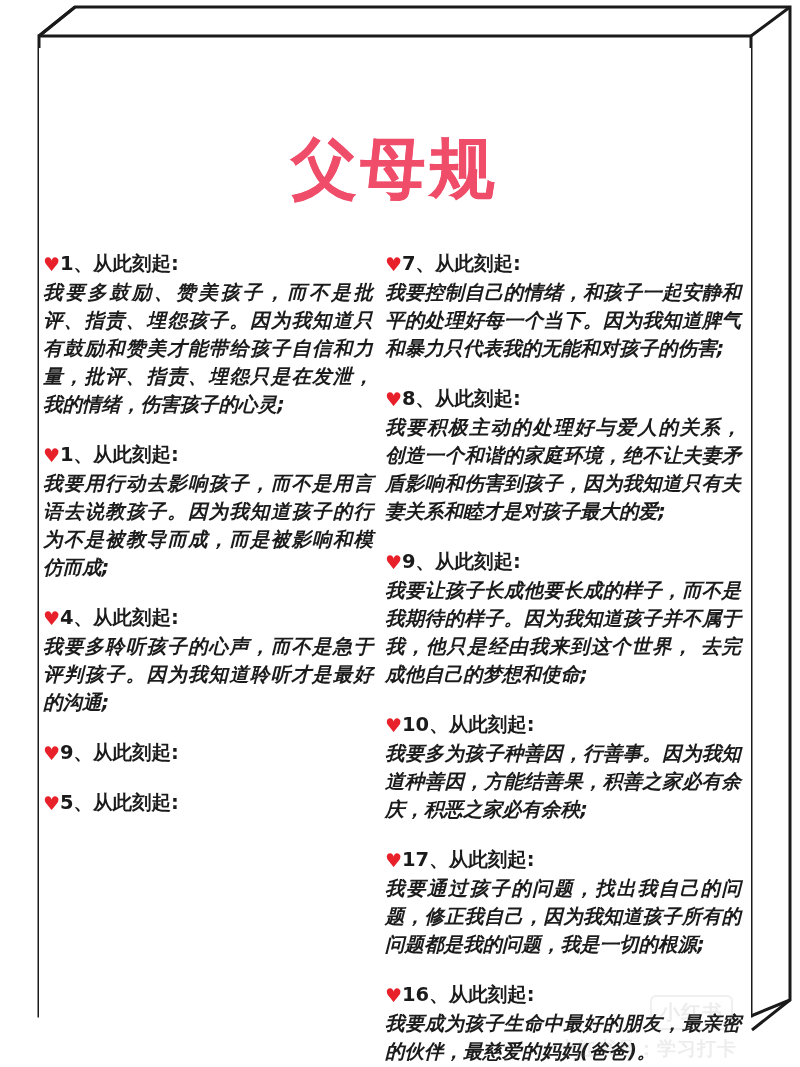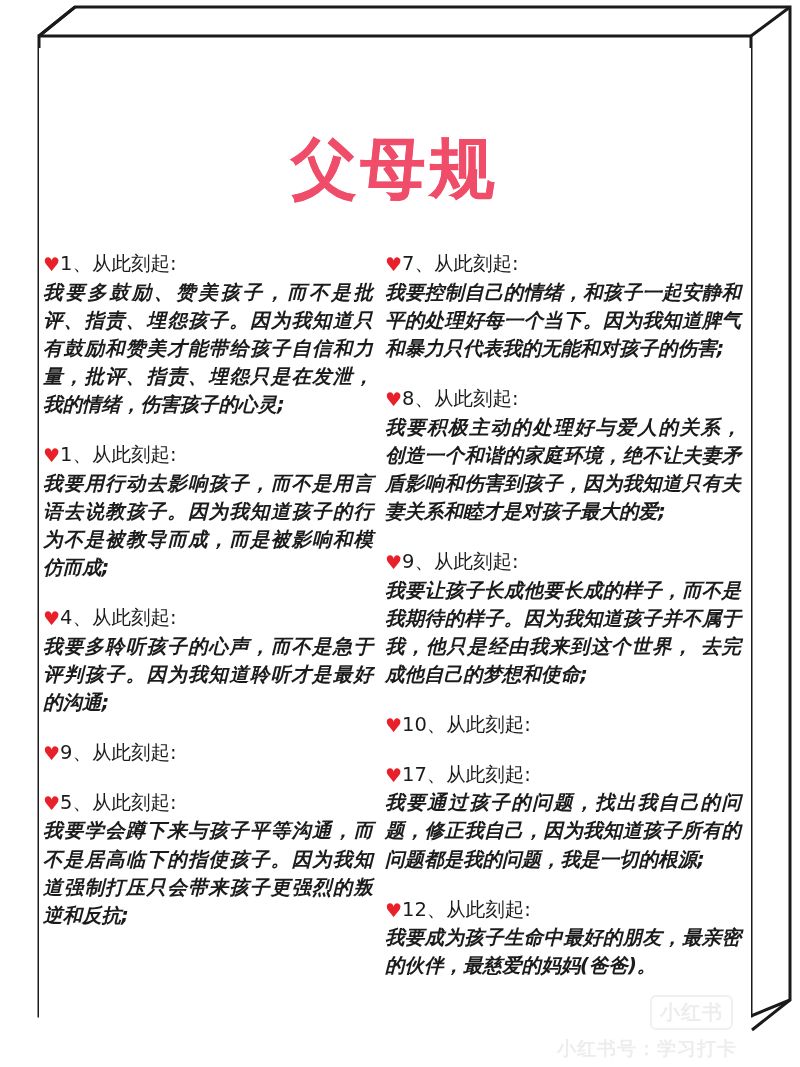--- a/index.html
+++ b/index.html
@@ -91,21 +91,21 @@
     display: inline-block;
     color: #e8202a;
     font-size: 19px;
     line-height: 1;
     margin-right: 0px;
     position: relative;
     top: 1px;
     flex: 0 0 auto;
   }
   .rule-head-text {
-    font-weight: normal;
+    font-weight: bold;
     letter-spacing: 0px;
   }
 
   .rule-body {
     font-size: 19.5px;
     line-height: 1.44;
     color: #1b1b1b;
     text-align: justify;
     text-justify: inter-character;
     font-weight: bold;
@@ -190,21 +190,20 @@
           <span class="heart-icon">♥</span>
           <span class="rule-head-text">9、从此刻起:</span>
         </div>
       </div>
 
       <div class="rule">
         <div class="rule-head">
           <span class="heart-icon">♥</span>
           <span class="rule-head-text">5、从此刻起:</span>
         </div>
-        <div class="rule-body">我要学会蹲下来与孩子平等沟通，而不是居高临下的指使孩子。因为我知道强制打压只会带来孩子更强烈的叛逆和反抗;</div>
       </div>
 
     </div>
 
     <div class="column" id="col-right">
 
       <div class="rule">
         <div class="rule-head">
           <span class="heart-icon">♥</span>
           <span class="rule-head-text">7、从此刻起:</span>
@@ -226,34 +225,35 @@
           <span class="rule-head-text">9、从此刻起:</span>
         </div>
         <div class="rule-body">我要让孩子长成他要长成的样子，而不是我期待的样子。因为我知道孩子并不属于我，他只是经由我来到这个世界， 去完成他自己的梦想和使命;</div>
       </div>
 
       <div class="rule">
         <div class="rule-head">
           <span class="heart-icon">♥</span>
           <span class="rule-head-text">10、从此刻起:</span>
         </div>
+        <div class="rule-body">我要多为孩子种善因，行善事。因为我知道种善因，方能结善果，积善之家必有余庆，积恶之家必有余秧;</div>
       </div>
 
       <div class="rule">
         <div class="rule-head">
           <span class="heart-icon">♥</span>
           <span class="rule-head-text">17、从此刻起:</span>
         </div>
         <div class="rule-body">我要通过孩子的问题，找出我自己的问题，修正我自己，因为我知道孩子所有的问题都是我的问题，我是一切的根源;</div>
       </div>
 
       <div class="rule">
         <div class="rule-head">
           <span class="heart-icon">♥</span>
-          <span class="rule-head-text">12、从此刻起:</span>
+          <span class="rule-head-text">16、从此刻起:</span>
         </div>
         <div class="rule-body">我要成为孩子生命中最好的朋友，最亲密的伙伴，最慈爱的妈妈(爸爸)。</div>
       </div>
 
     </div>
 
   </div>
 
   <div class="watermark" id="wm-logo">小红书</div>
   <div class="watermark" id="wm-text">小红书号：学习打卡</div>

